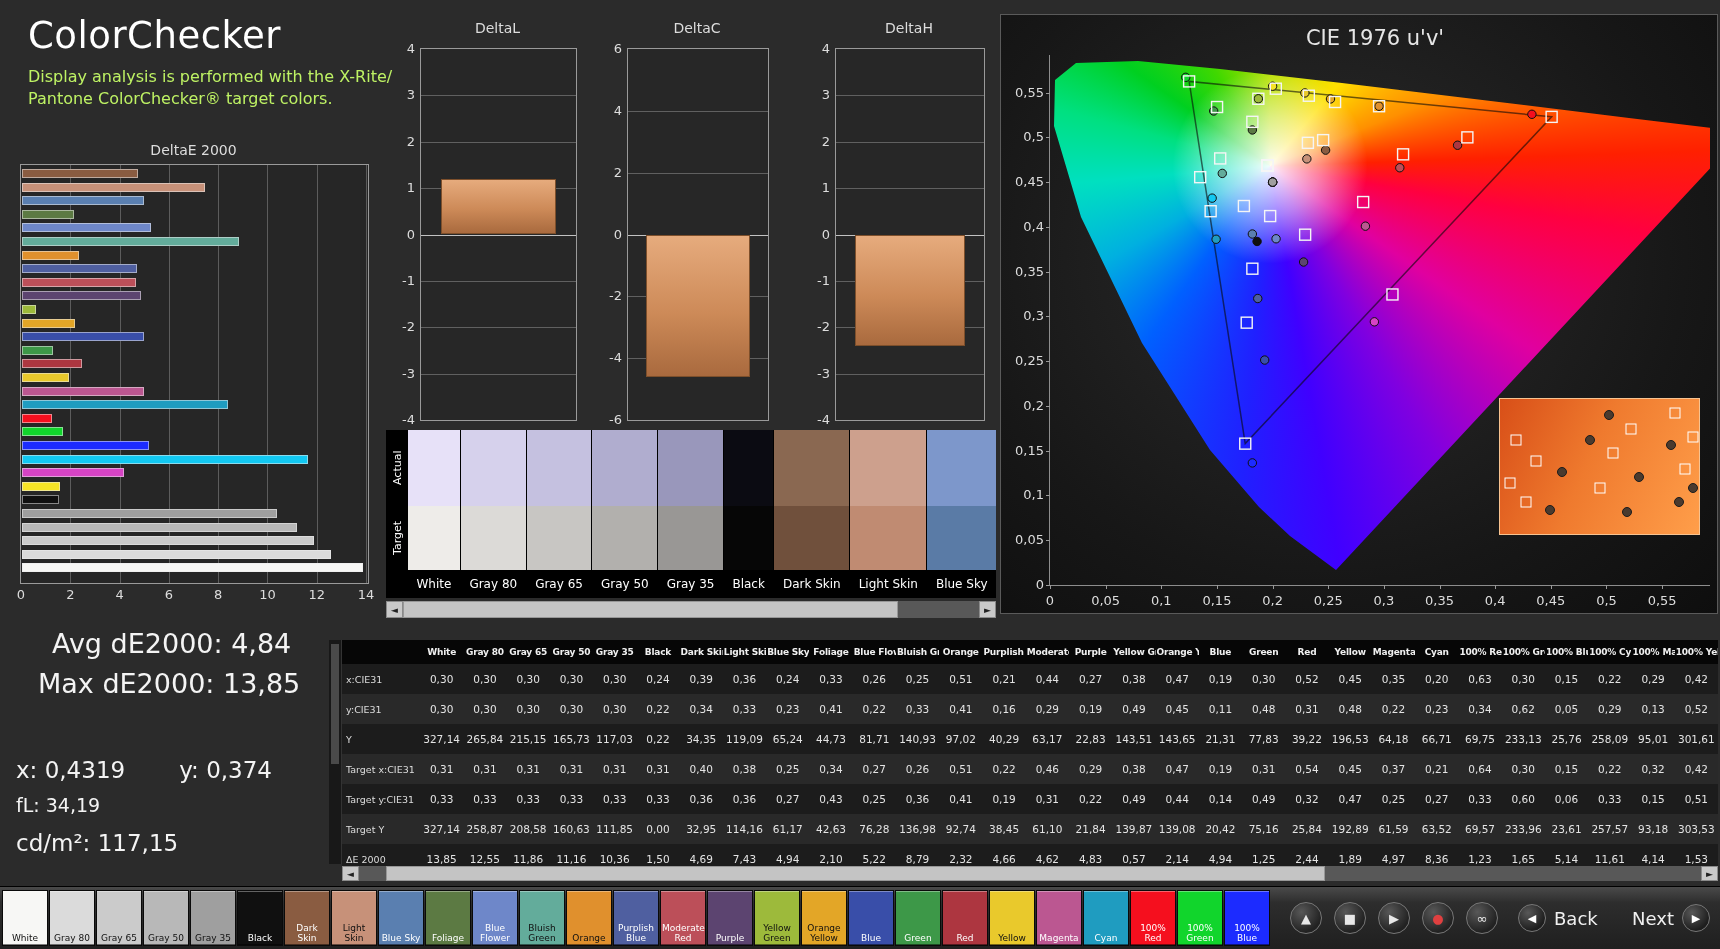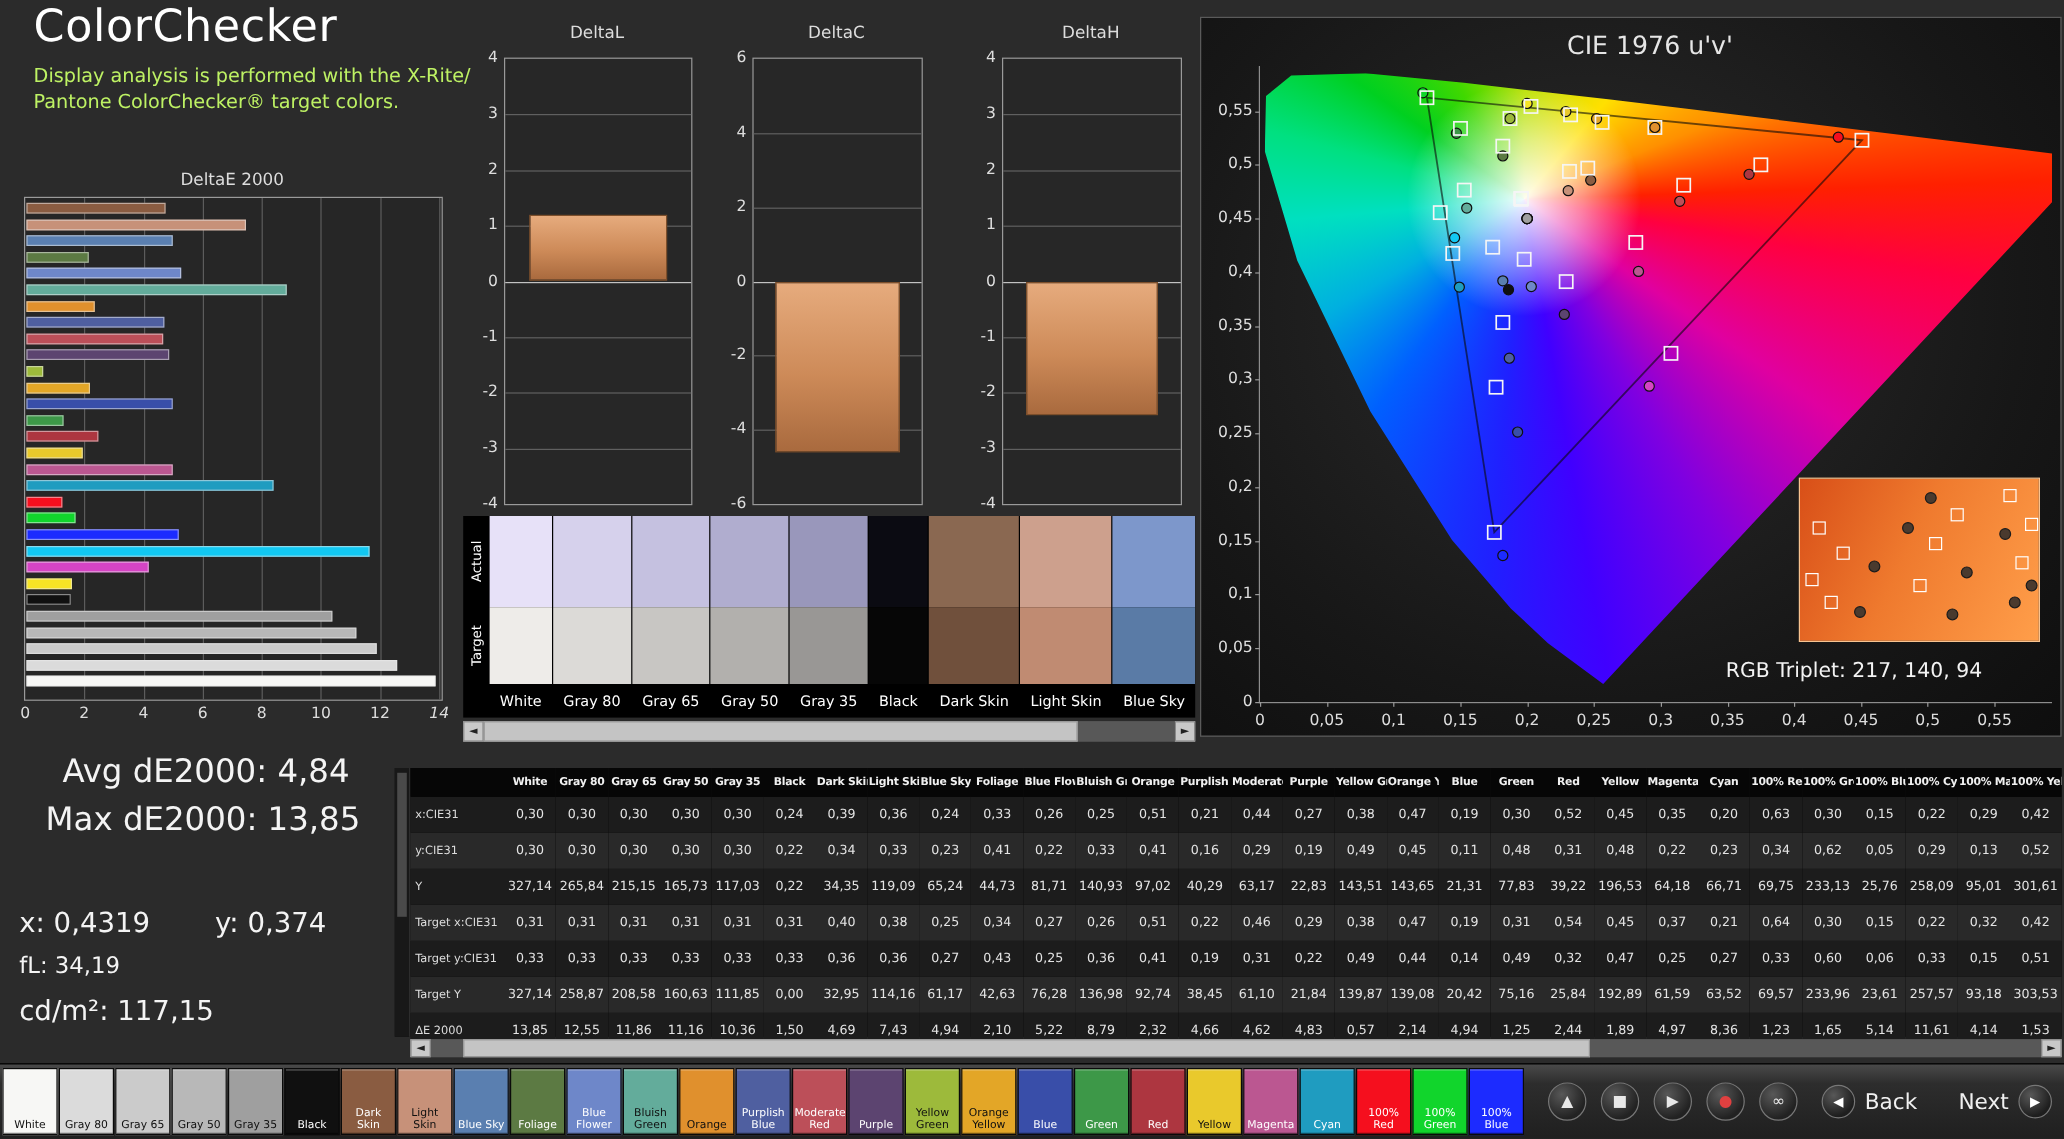--- a/index.html
+++ b/index.html
@@ -1,20 +1,20 @@
 <!DOCTYPE html>
 <html><head>
 <meta charset="utf-8">
 <style>
   html,body{margin:0;padding:0}
   body{width:1720px;height:949px;background:#2b2b2b;font-family:"DejaVu Sans","Liberation Sans",sans-serif;color:#eee;overflow:hidden;position:relative}
   #app{position:absolute;inset:0}
 
   
-  #header{position:absolute;left:28px;top:0}
+  #header{position:absolute;left:28px;top:14px}
   #title{font-size:37px;color:#fff;letter-spacing:.5px}
   .subtitle{font-size:16px;color:#bef264;margin-top:3px}
   #sub1{margin-top:10px}
 
   
   #deltae-title{position:absolute;left:20px;top:142px;width:347px;text-align:center;font-size:14px;color:#ddd}
   #deltae-plot{position:absolute;left:20px;top:164px;width:347px;height:418px;border:1px solid #9a9a9a;background:rgba(0,0,0,.10)}
   .grid-v{position:absolute;top:0;bottom:0;width:1px;background:#5c5c5c}
   .de-bar{position:absolute;left:1px;height:9px;border:1px solid rgba(235,235,235,.55);box-sizing:border-box}
   #deltae-xlabels{position:absolute;left:20px;top:587px;width:347px;height:18px}
@@ -167,21 +167,21 @@
       <div class="de-bar" title="White" style="top: 398.4px; width: 341.304px; background: linear-gradient(rgb(247, 247, 245), rgb(247, 247, 245));"></div>
     </div>
   <div id="deltae-xlabels">
       <span style="left: 1px;">0</span>
       <span style="left: 50.2857px;">2</span>
       <span style="left: 99.5714px;">4</span>
       <span style="left: 148.857px;">6</span>
       <span style="left: 198.143px;">8</span>
       <span style="left: 247.429px;">10</span>
       <span style="left: 296.714px;">12</span>
-      <span style="left: 346px; font-style: italic;">14</span>
+      <span style="left: 346px;">14</span>
     </div>
 
   <div class="vchart" id="chart-deltaL">
     <div class="vtitle">DeltaL</div>
     <div class="vplot">
         <div class="ylab" style="top: -8px;">4</div>
         <div class="hgrid" style="top: 46.375px;"></div>
         <div class="ylab" style="top: 38.375px;">3</div>
         <div class="hgrid" style="top: 92.75px;"></div>
         <div class="ylab" style="top: 84.75px;">2</div>
@@ -382,21 +382,20 @@
           <div class="inset-ci" style="left: 25%; top: 82%;"></div>
           <div class="inset-ci" style="left: 45%; top: 30%;"></div>
           <div class="inset-ci" style="left: 70%; top: 58%;"></div>
           <div class="inset-ci" style="left: 86%; top: 34%;"></div>
           <div class="inset-ci" style="left: 90%; top: 76%;"></div>
           <div class="inset-ci" style="left: 31%; top: 54%;"></div>
           <div class="inset-ci" style="left: 64%; top: 84%;"></div>
           <div class="inset-ci" style="left: 97%; top: 66%;"></div>
           <div class="inset-ci" style="left: 55%; top: 12%;"></div>
         </div>
-      <div id="cie-rgb">RGB Triplet: 217, 140, 94</div>
     <div class="cie-xlab" style="left: 0px;">0</div>
         <div class="cie-xtick" style="left: 0px;"></div>
         <div class="cie-ylab" style="top: 522px;">0</div>
         <div class="cie-ytick" style="top: 530px;"></div>
         <div class="cie-xlab" style="left: 55.6492px;">0,05</div>
         <div class="cie-xtick" style="left: 55.6492px;"></div>
         <div class="cie-ylab" style="top: 477.236px;">0,05</div>
         <div class="cie-ytick" style="top: 485.236px;"></div>
         <div class="cie-xlab" style="left: 111.298px;">0,1</div>
         <div class="cie-xtick" style="left: 111.298px;"></div>

